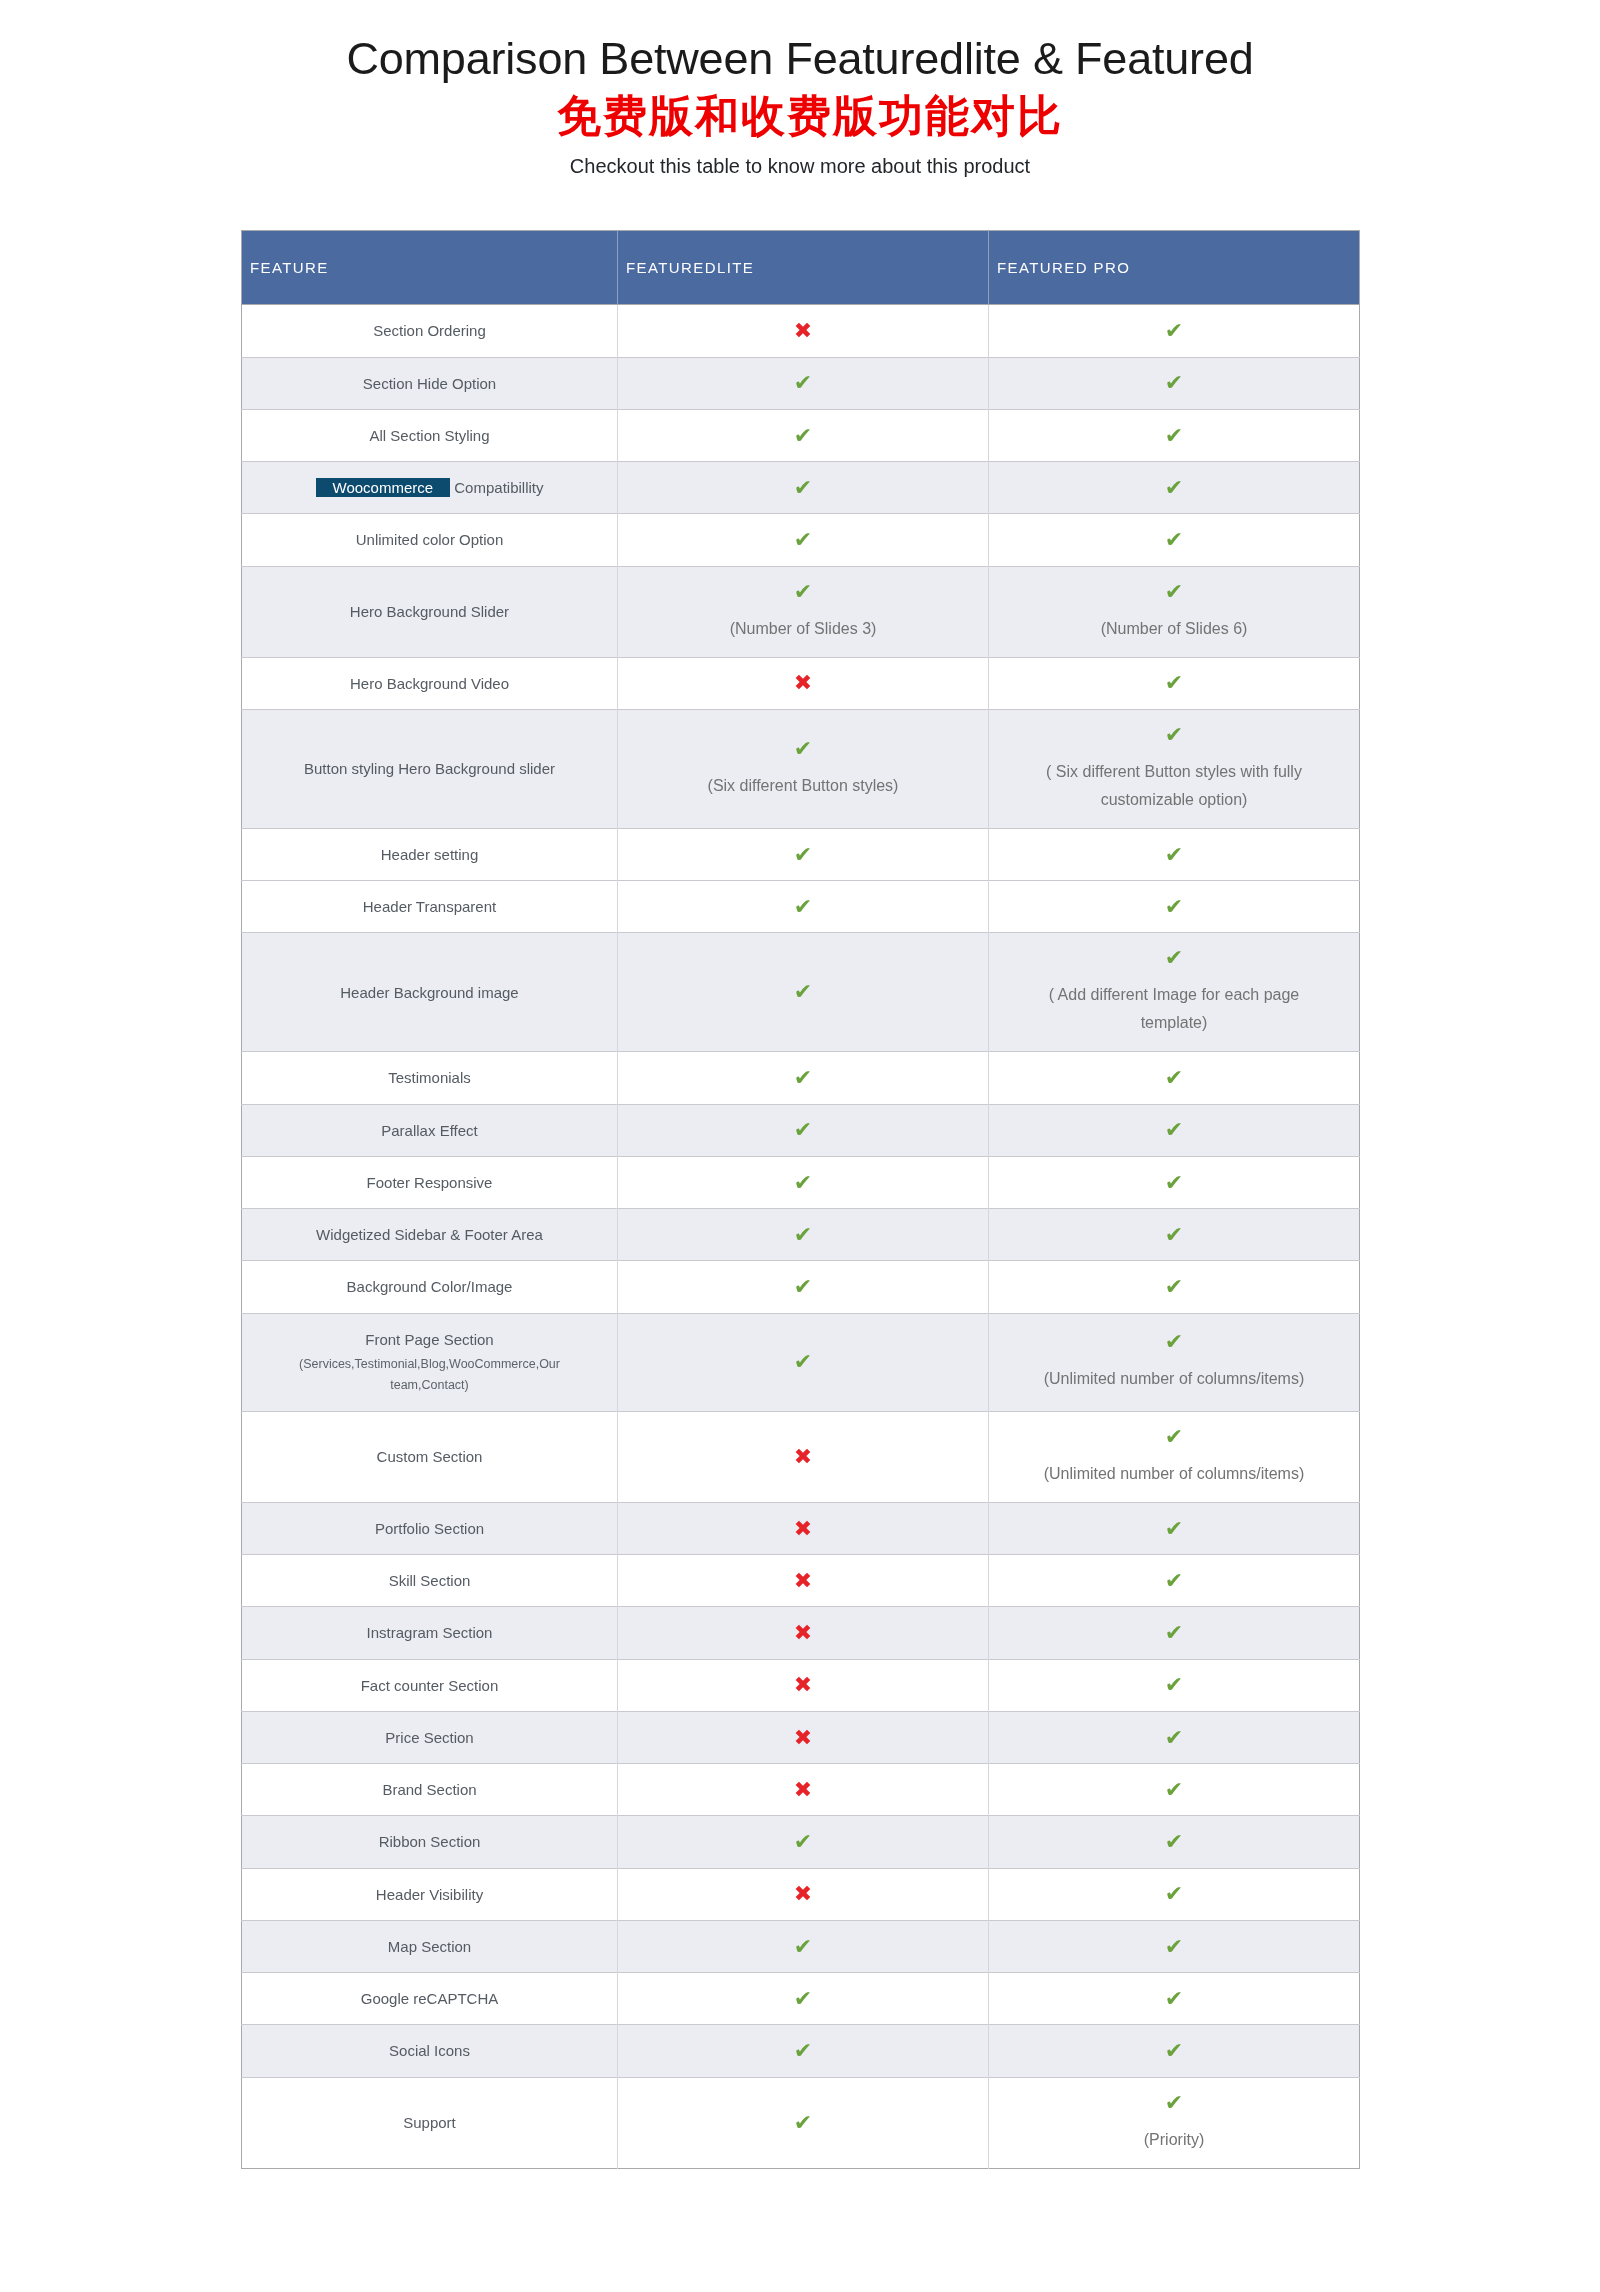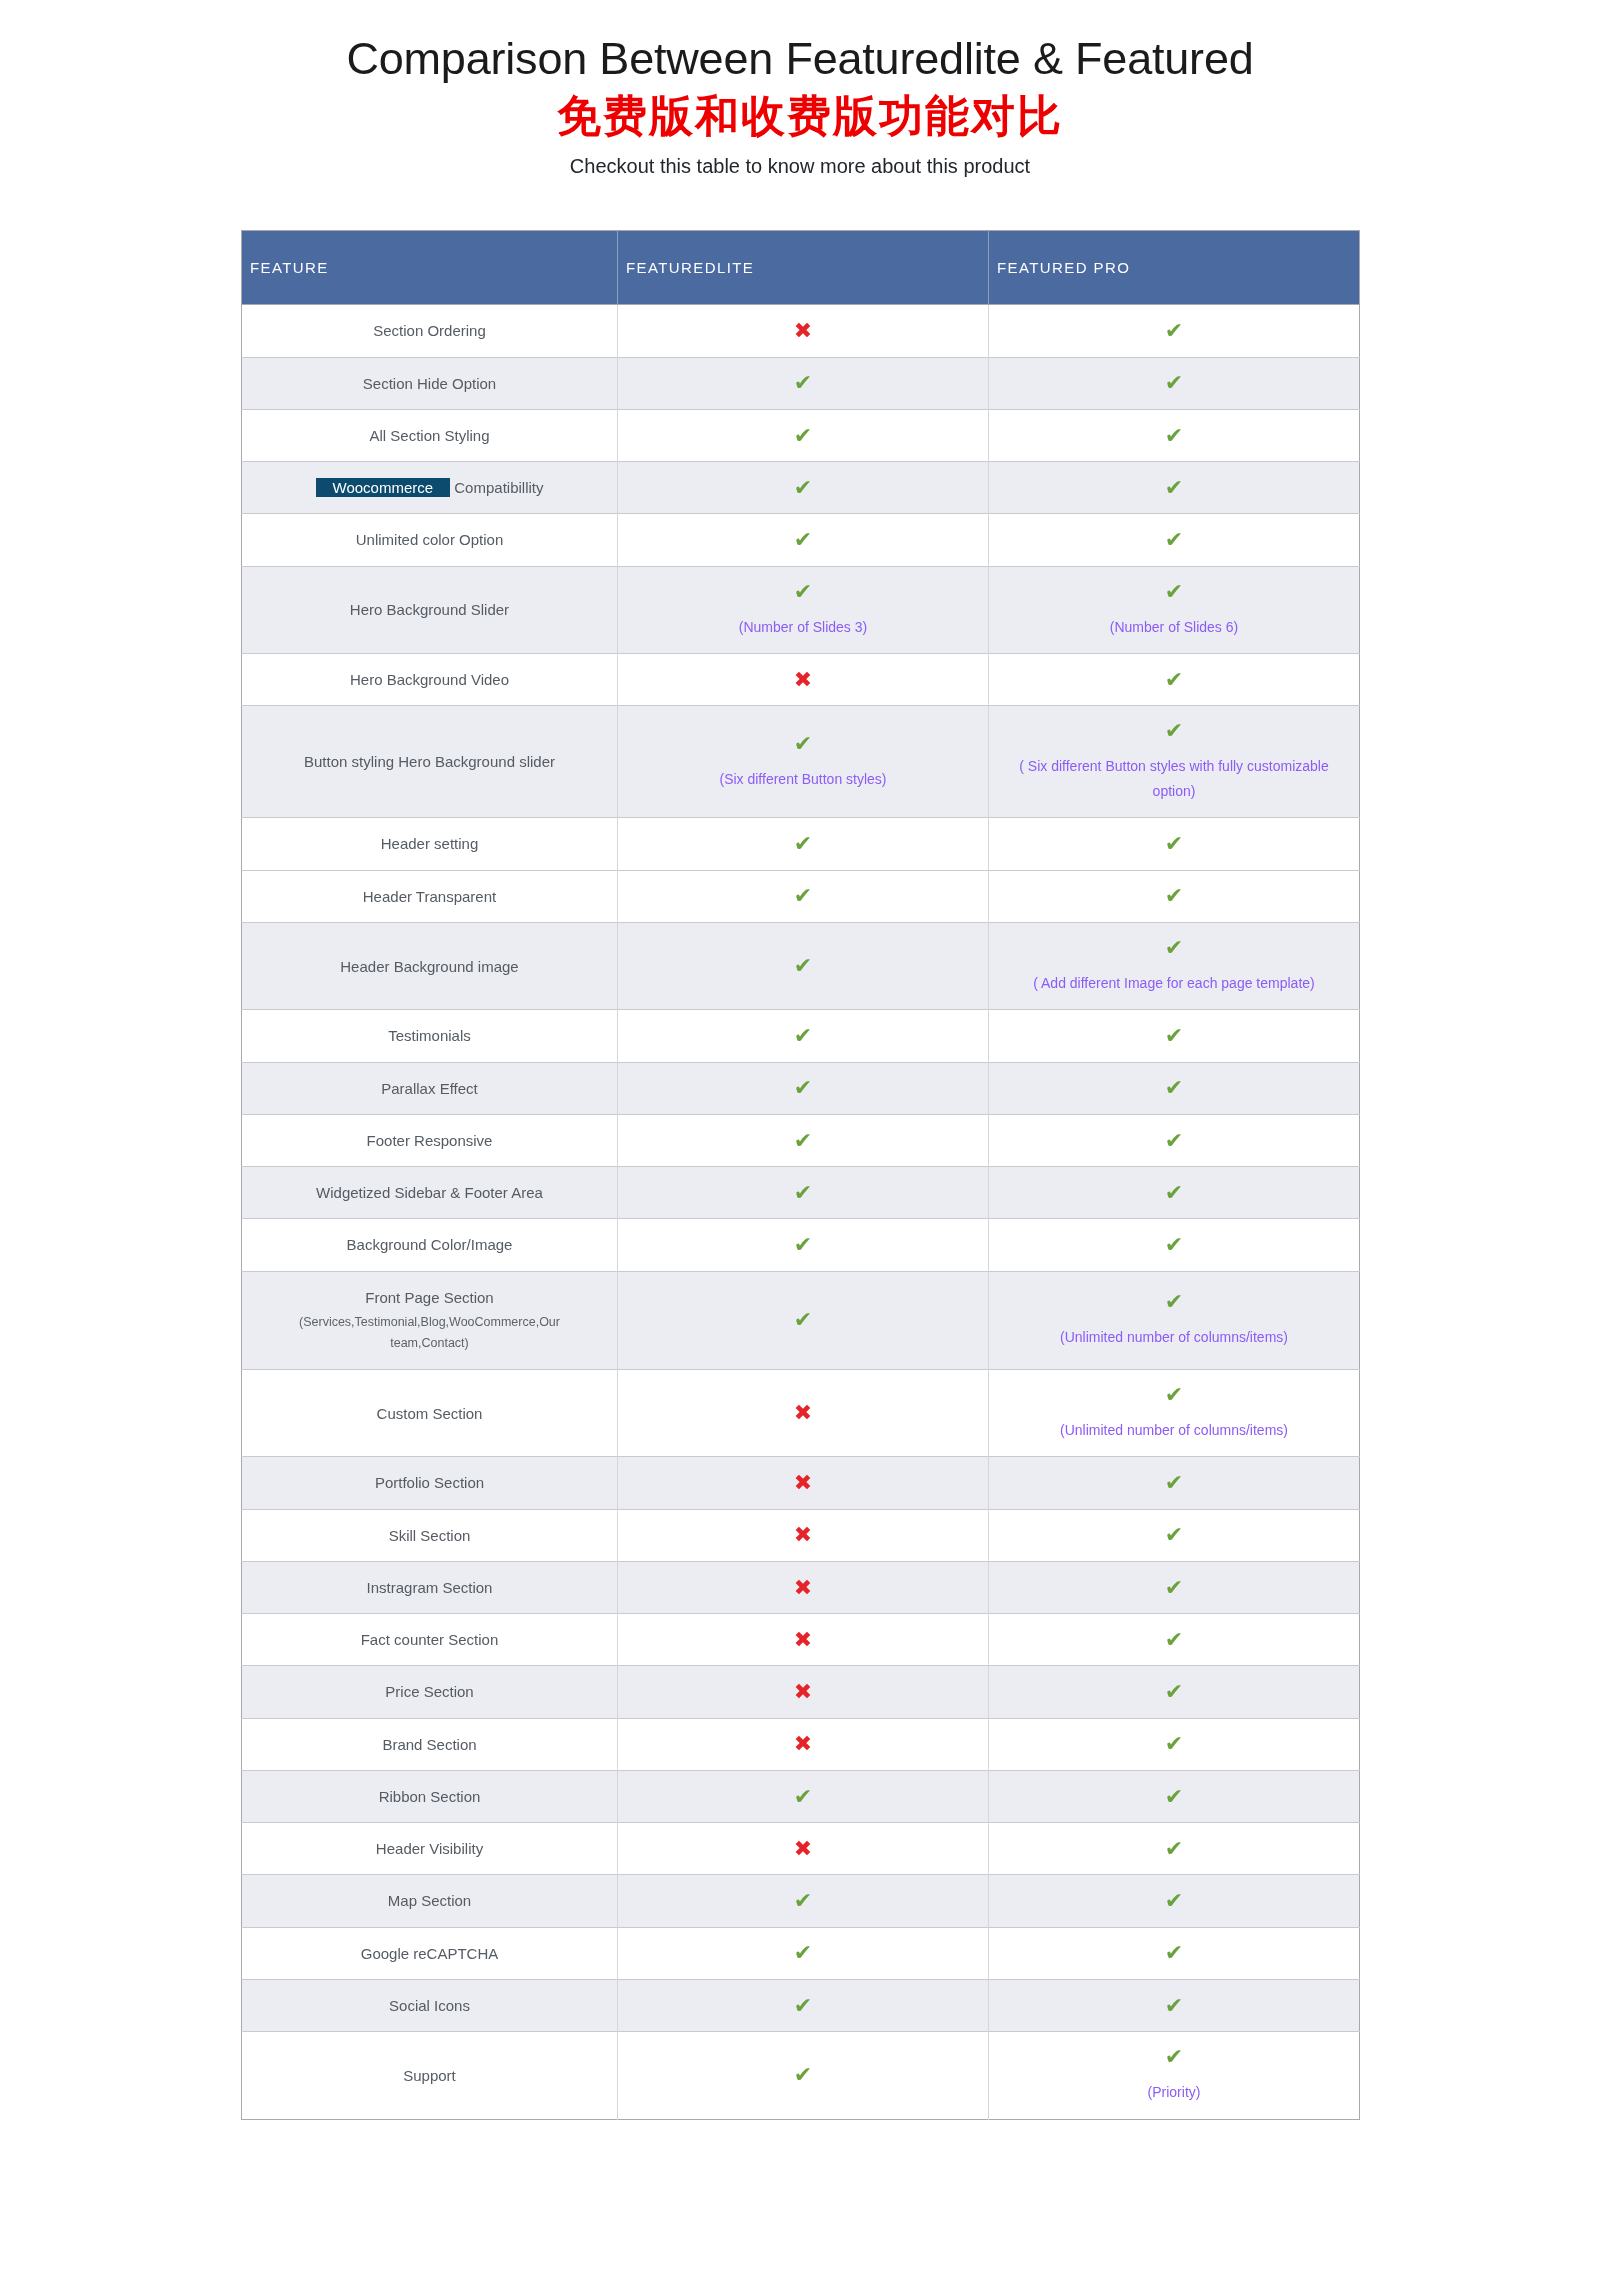--- a/index.html
+++ b/index.html
@@ -115,22 +115,22 @@
     display: block;
     line-height: 1;
     font-size: 22px;
     font-weight: 700;
   }
   .mark.yes { color: #6aa23c; }
   .mark.no  { color: #e52329; }
 
   .cell-note {
     display: block;
-    font-size: 14px;
-    color: #8b5cf6;
+    font-size: 16px;
+    color: #737373;
     margin-top: 12px;
     line-height: 1.75;
     padding: 0 16px;
   }
 
   .sel-highlight {
     background: #0c4a6e;
     color: #ffffff;
     padding: 1px 17px;
   }

